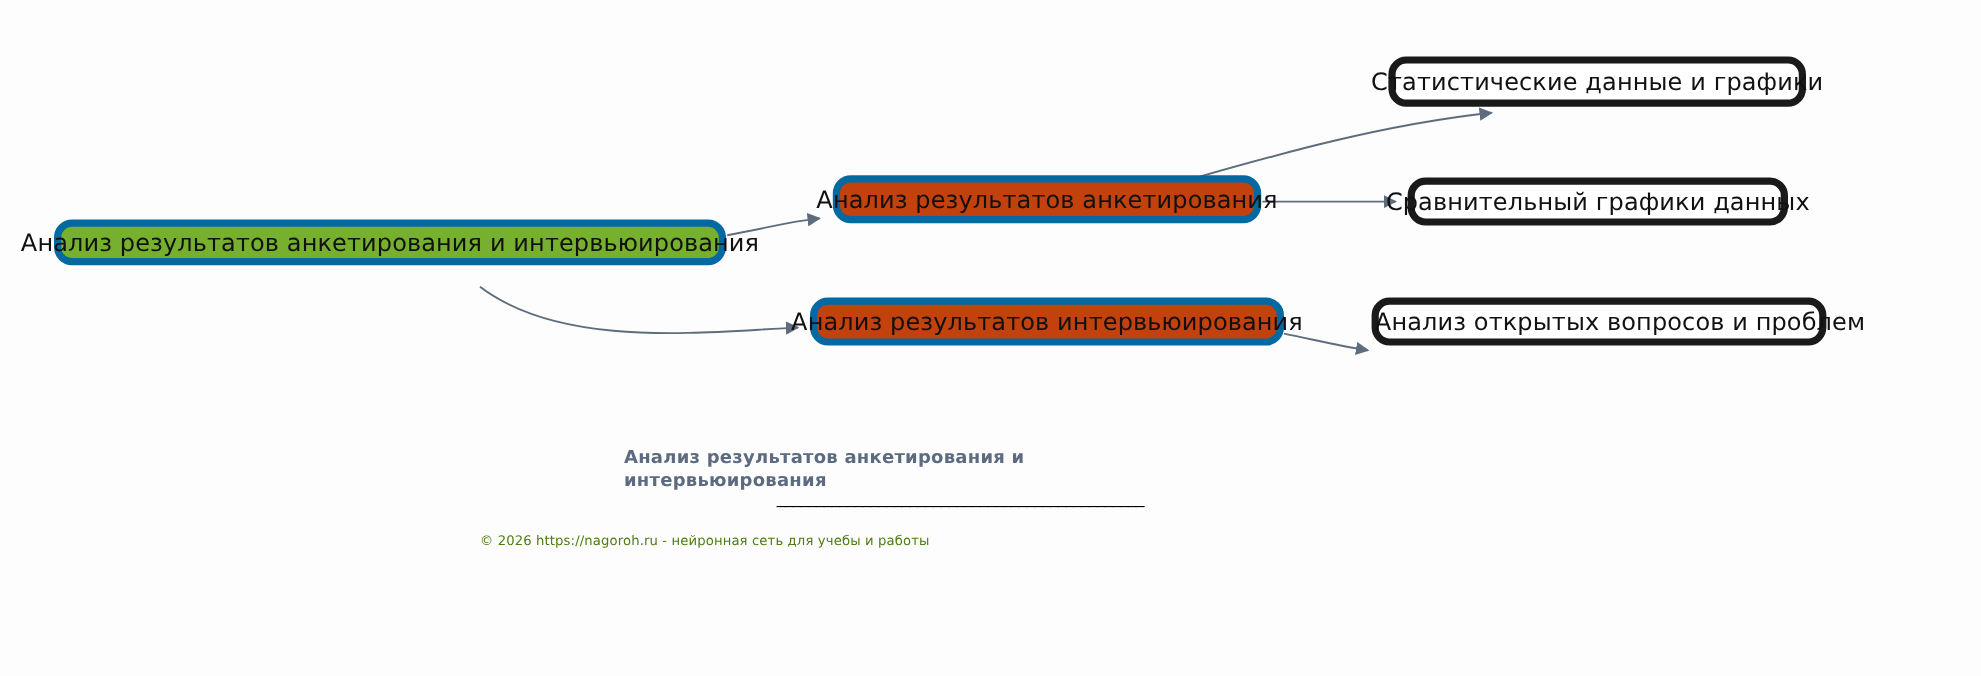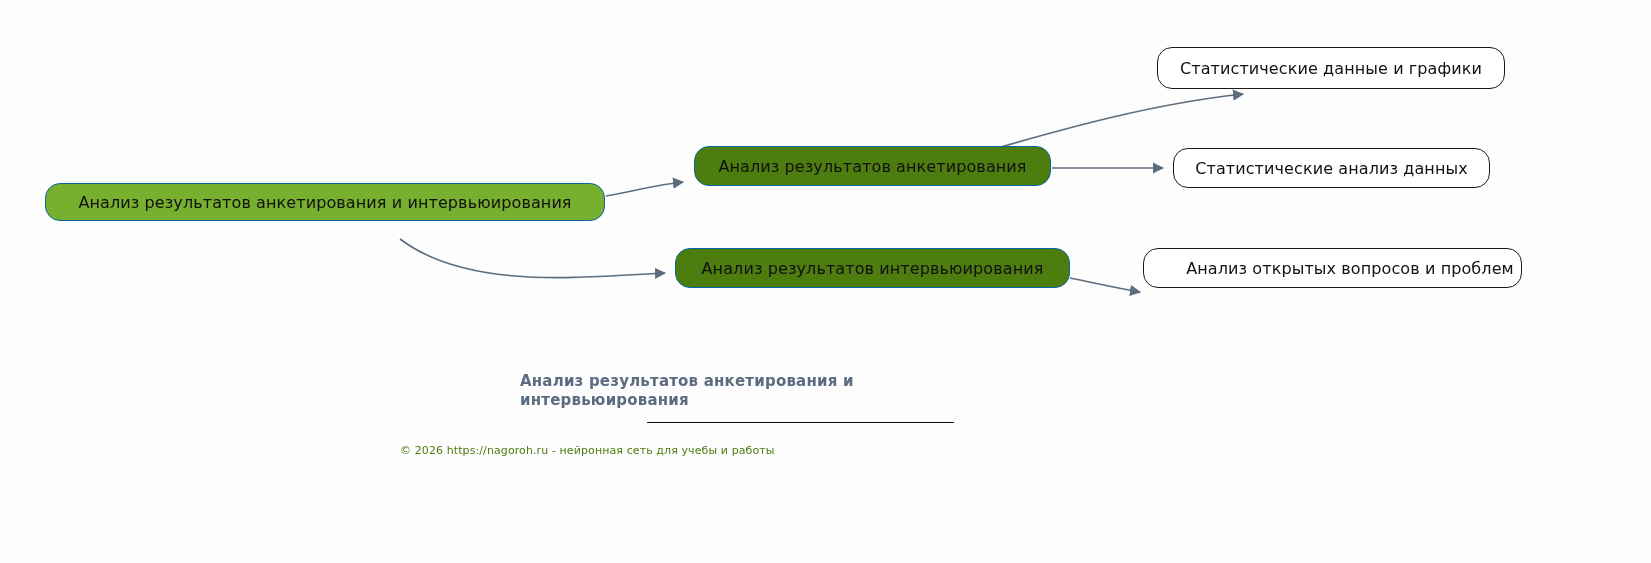--- a/index.html
+++ b/index.html
@@ -28,33 +28,33 @@
     width: 1651px;
     height: 563px;
     pointer-events: none;
   }
   .node {
     position: absolute;
     box-sizing: border-box;
     display: flex;
     align-items: center;
     justify-content: center;
-    border: 1px solid #0369a1;
+    border: 6px solid #0369a1;
     border-radius: 14px;
-    font-size: 16px;
+    font-size: 20px;
     color: #111111;
     white-space: nowrap;
     letter-spacing: 0.1px;
   }
   .node-root {
     background: #76b02e;
     border-radius: 15px;
   }
   .node-branch {
-    background: #4d7c0f;
+    background: #c2410c;
     border-radius: 15px;
   }
   .node-leaf {
     background: #ffffff;
     border-color: #1a1a1a;
     border-radius: 15px;
   }
   .caption {
     position: absolute;
     text-align: left;
@@ -115,21 +115,21 @@
 
   <div class="node node-branch" style="left:675px; top:248px; width:395px; height:40px;">
     <span>Анализ результатов интервьюирования</span>
   </div>
 
   <div class="node node-leaf" style="left:1157px; top:47px; width:348px; height:42px;">
     <span>Статистические данные и графики</span>
   </div>
 
   <div class="node node-leaf" style="left:1173px; top:148px; width:317px; height:40px;">
-    <span>Статистические анализ данных</span>
+    <span>Сравнительный графики данных</span>
   </div>
 
   <div class="node node-leaf" style="left:1143px; top:248px; width:379px; height:40px;padding-left:35px;">
     <span>Анализ открытых вопросов и проблем</span>
   </div>
 
   <div class="caption" style="left:520px; top:372px; width:560px;">
     <div>Анализ результатов анкетирования и</div>
     <div>интервьюирования</div>
   </div>

